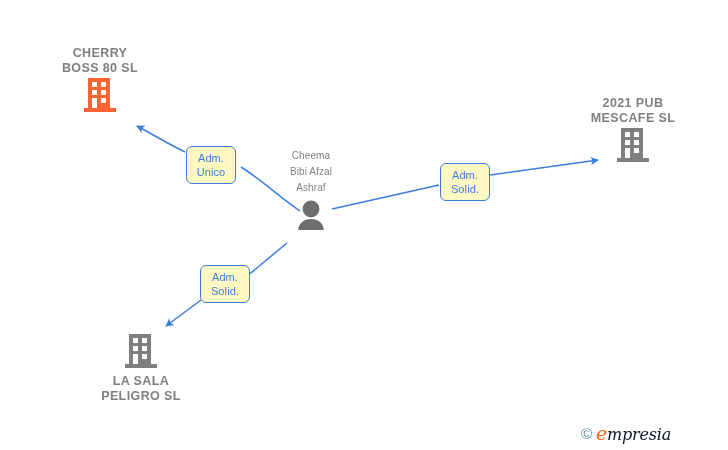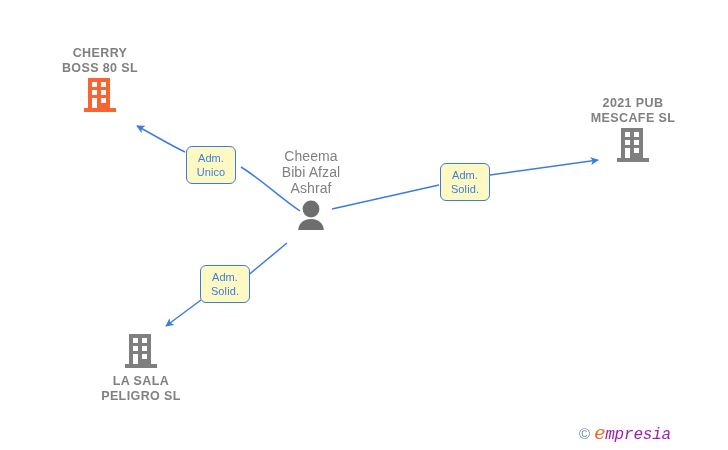--- a/index.html
+++ b/index.html
@@ -37,21 +37,21 @@
   .node-label {
     font-size: 12.5px;
     font-weight: bold;
     color: #808080;
     line-height: 15px;
     letter-spacing: 0.4px;
     white-space: pre-line;
   }
   .node-label.person {
     font-weight: normal;
-    font-size: 14px;
+    font-size: 10px;
     letter-spacing: 0.1px;
     line-height: 16px;
   }
   .node-icon {
     display: block;
   }
   .node.label-below .node-icon { order: 1; }
   .node.label-below .node-label { order: 2; }
 
   
@@ -90,22 +90,21 @@
     font-style: italic;
     font-size: 16px;
     line-height: 1;
     letter-spacing: -0.2px;
   }
   #watermark .brand .e {
     color: #f26a21;
     font-size: 19px;
   }
   #watermark .brand .rest {
-    color: #a21caf;
-    font-family: Liberation Mono, monospace;
+    color: #0f172a;
   }
 </style>
 </head>
 <body>
 
 <div id="canvas">
 
   <svg id="edges" viewBox="0 0 728 450" xmlns="http://www.w3.org/2000/svg">
     <defs>
       <marker id="arrowhead" viewBox="0 0 10 10" refX="9" refY="5" markerWidth="5.5" markerHeight="5.5" orient="auto-start-reverse">

